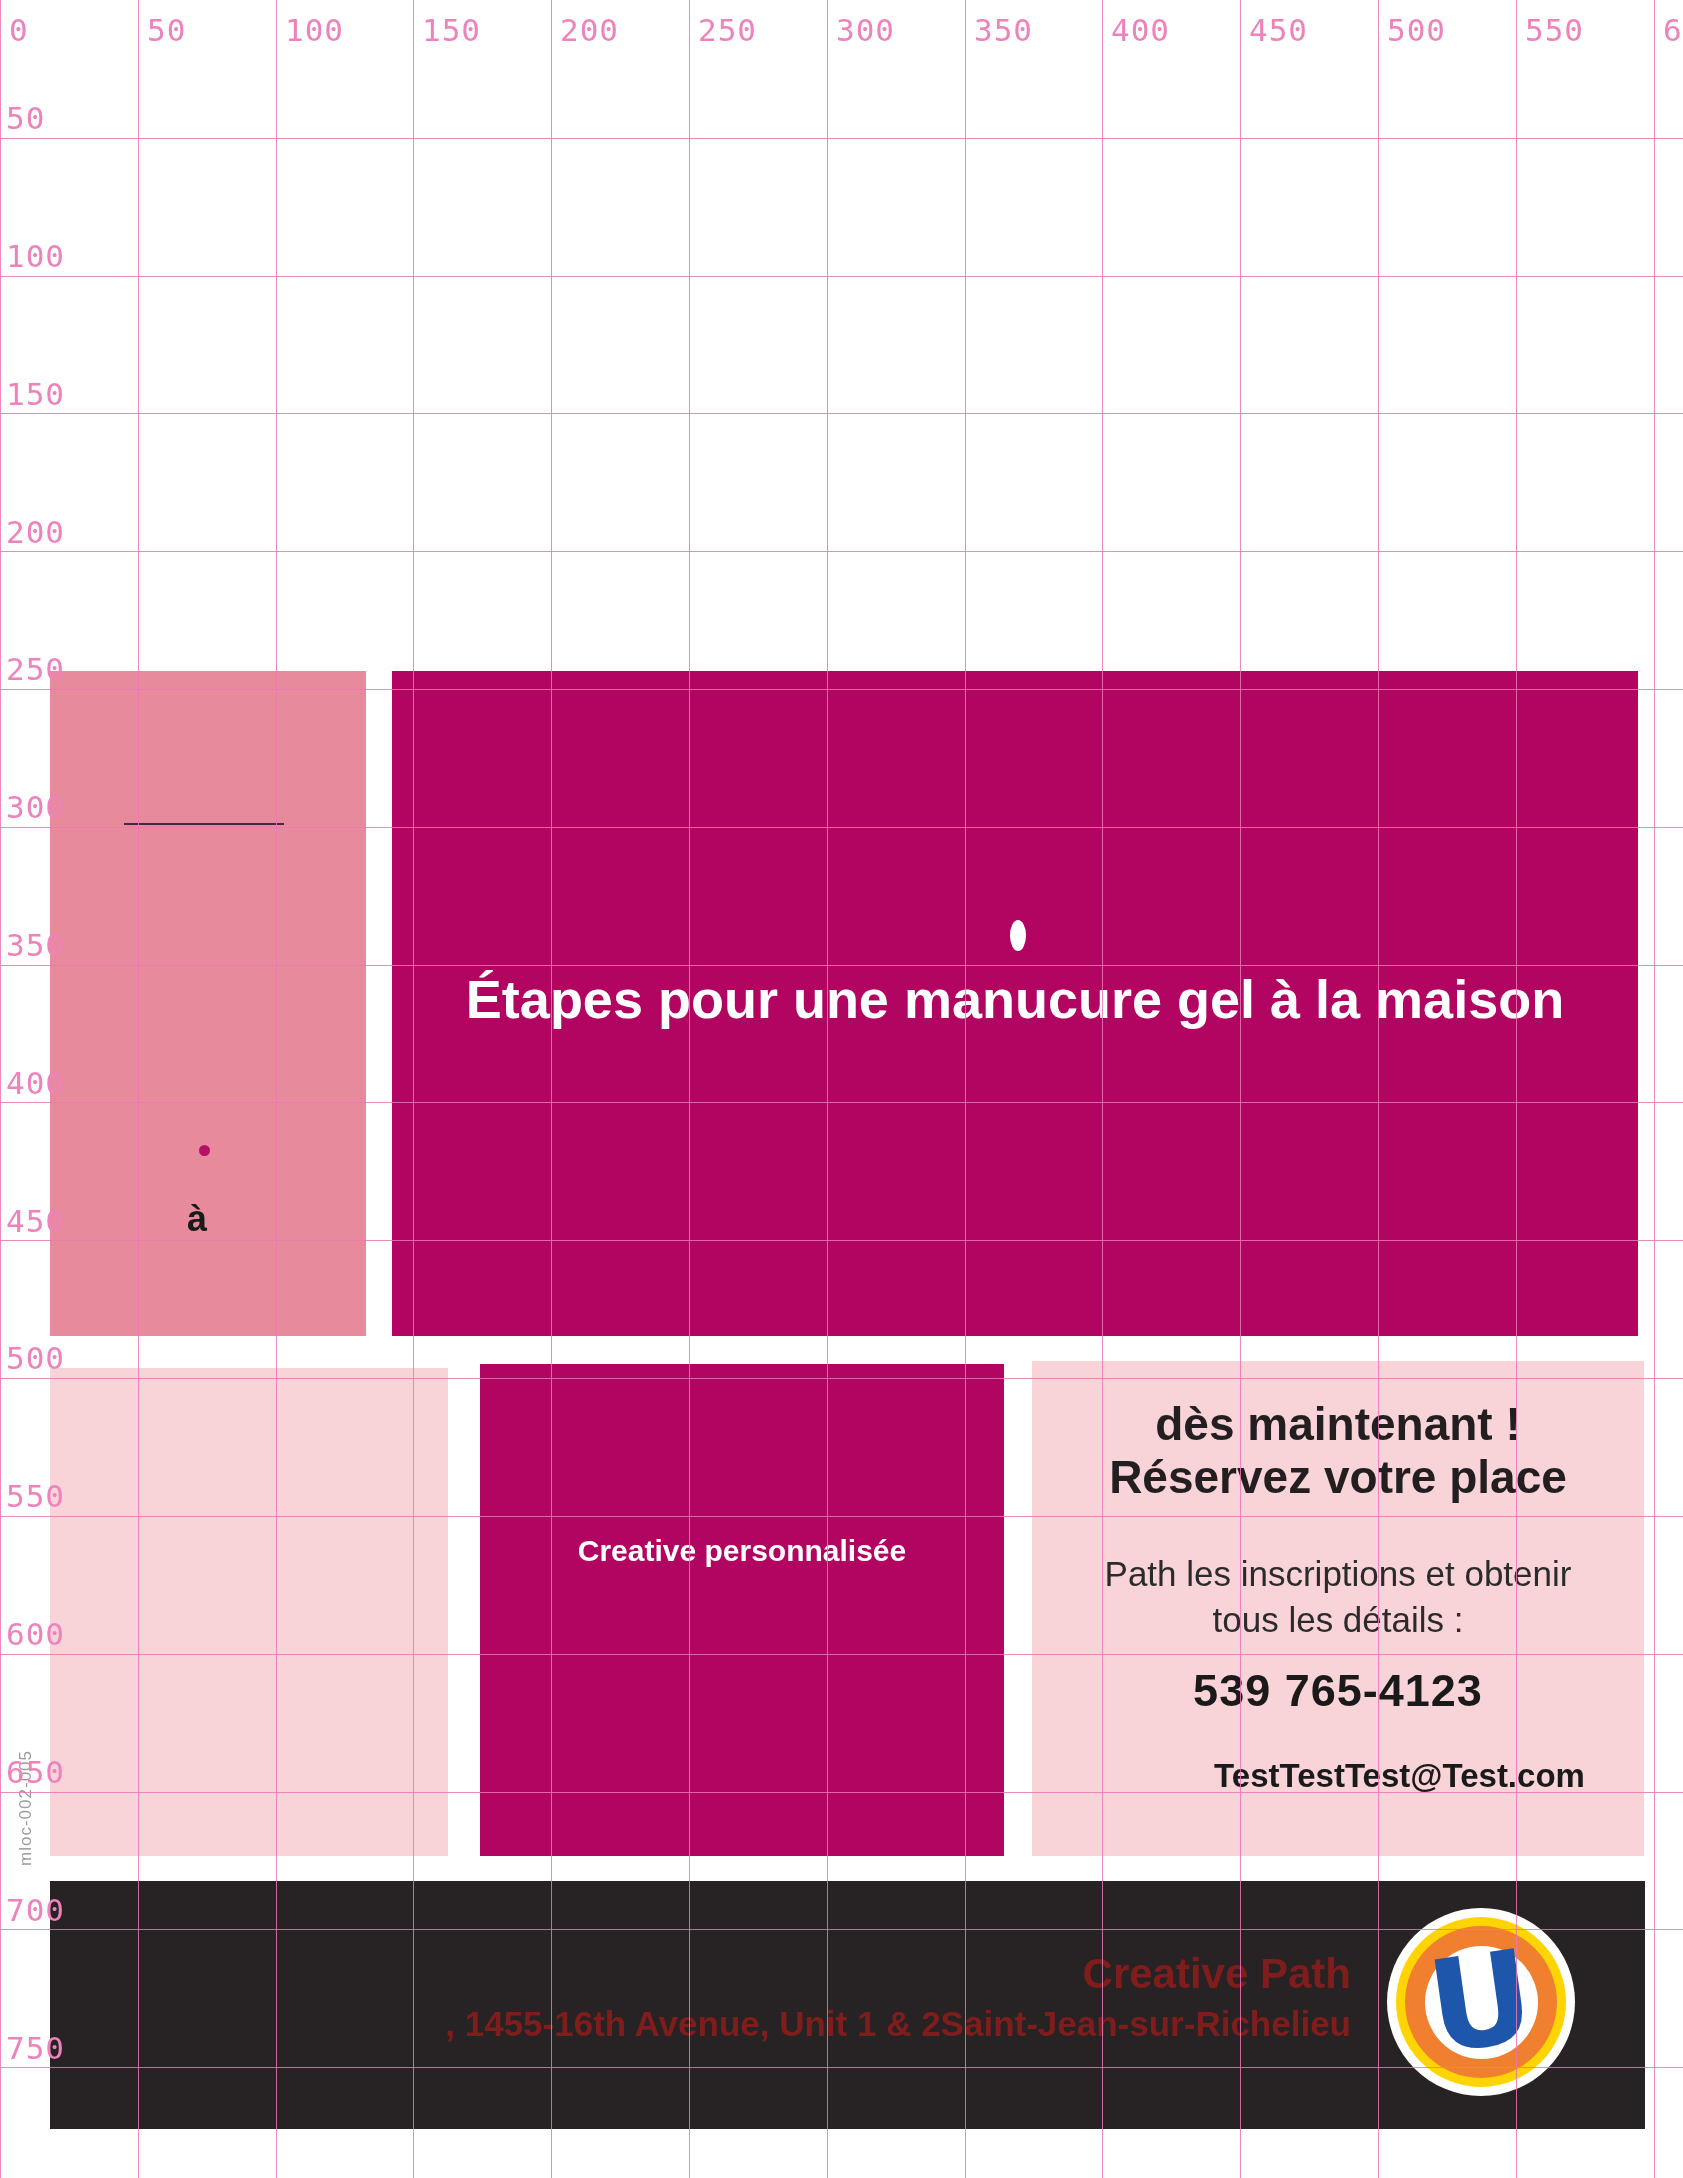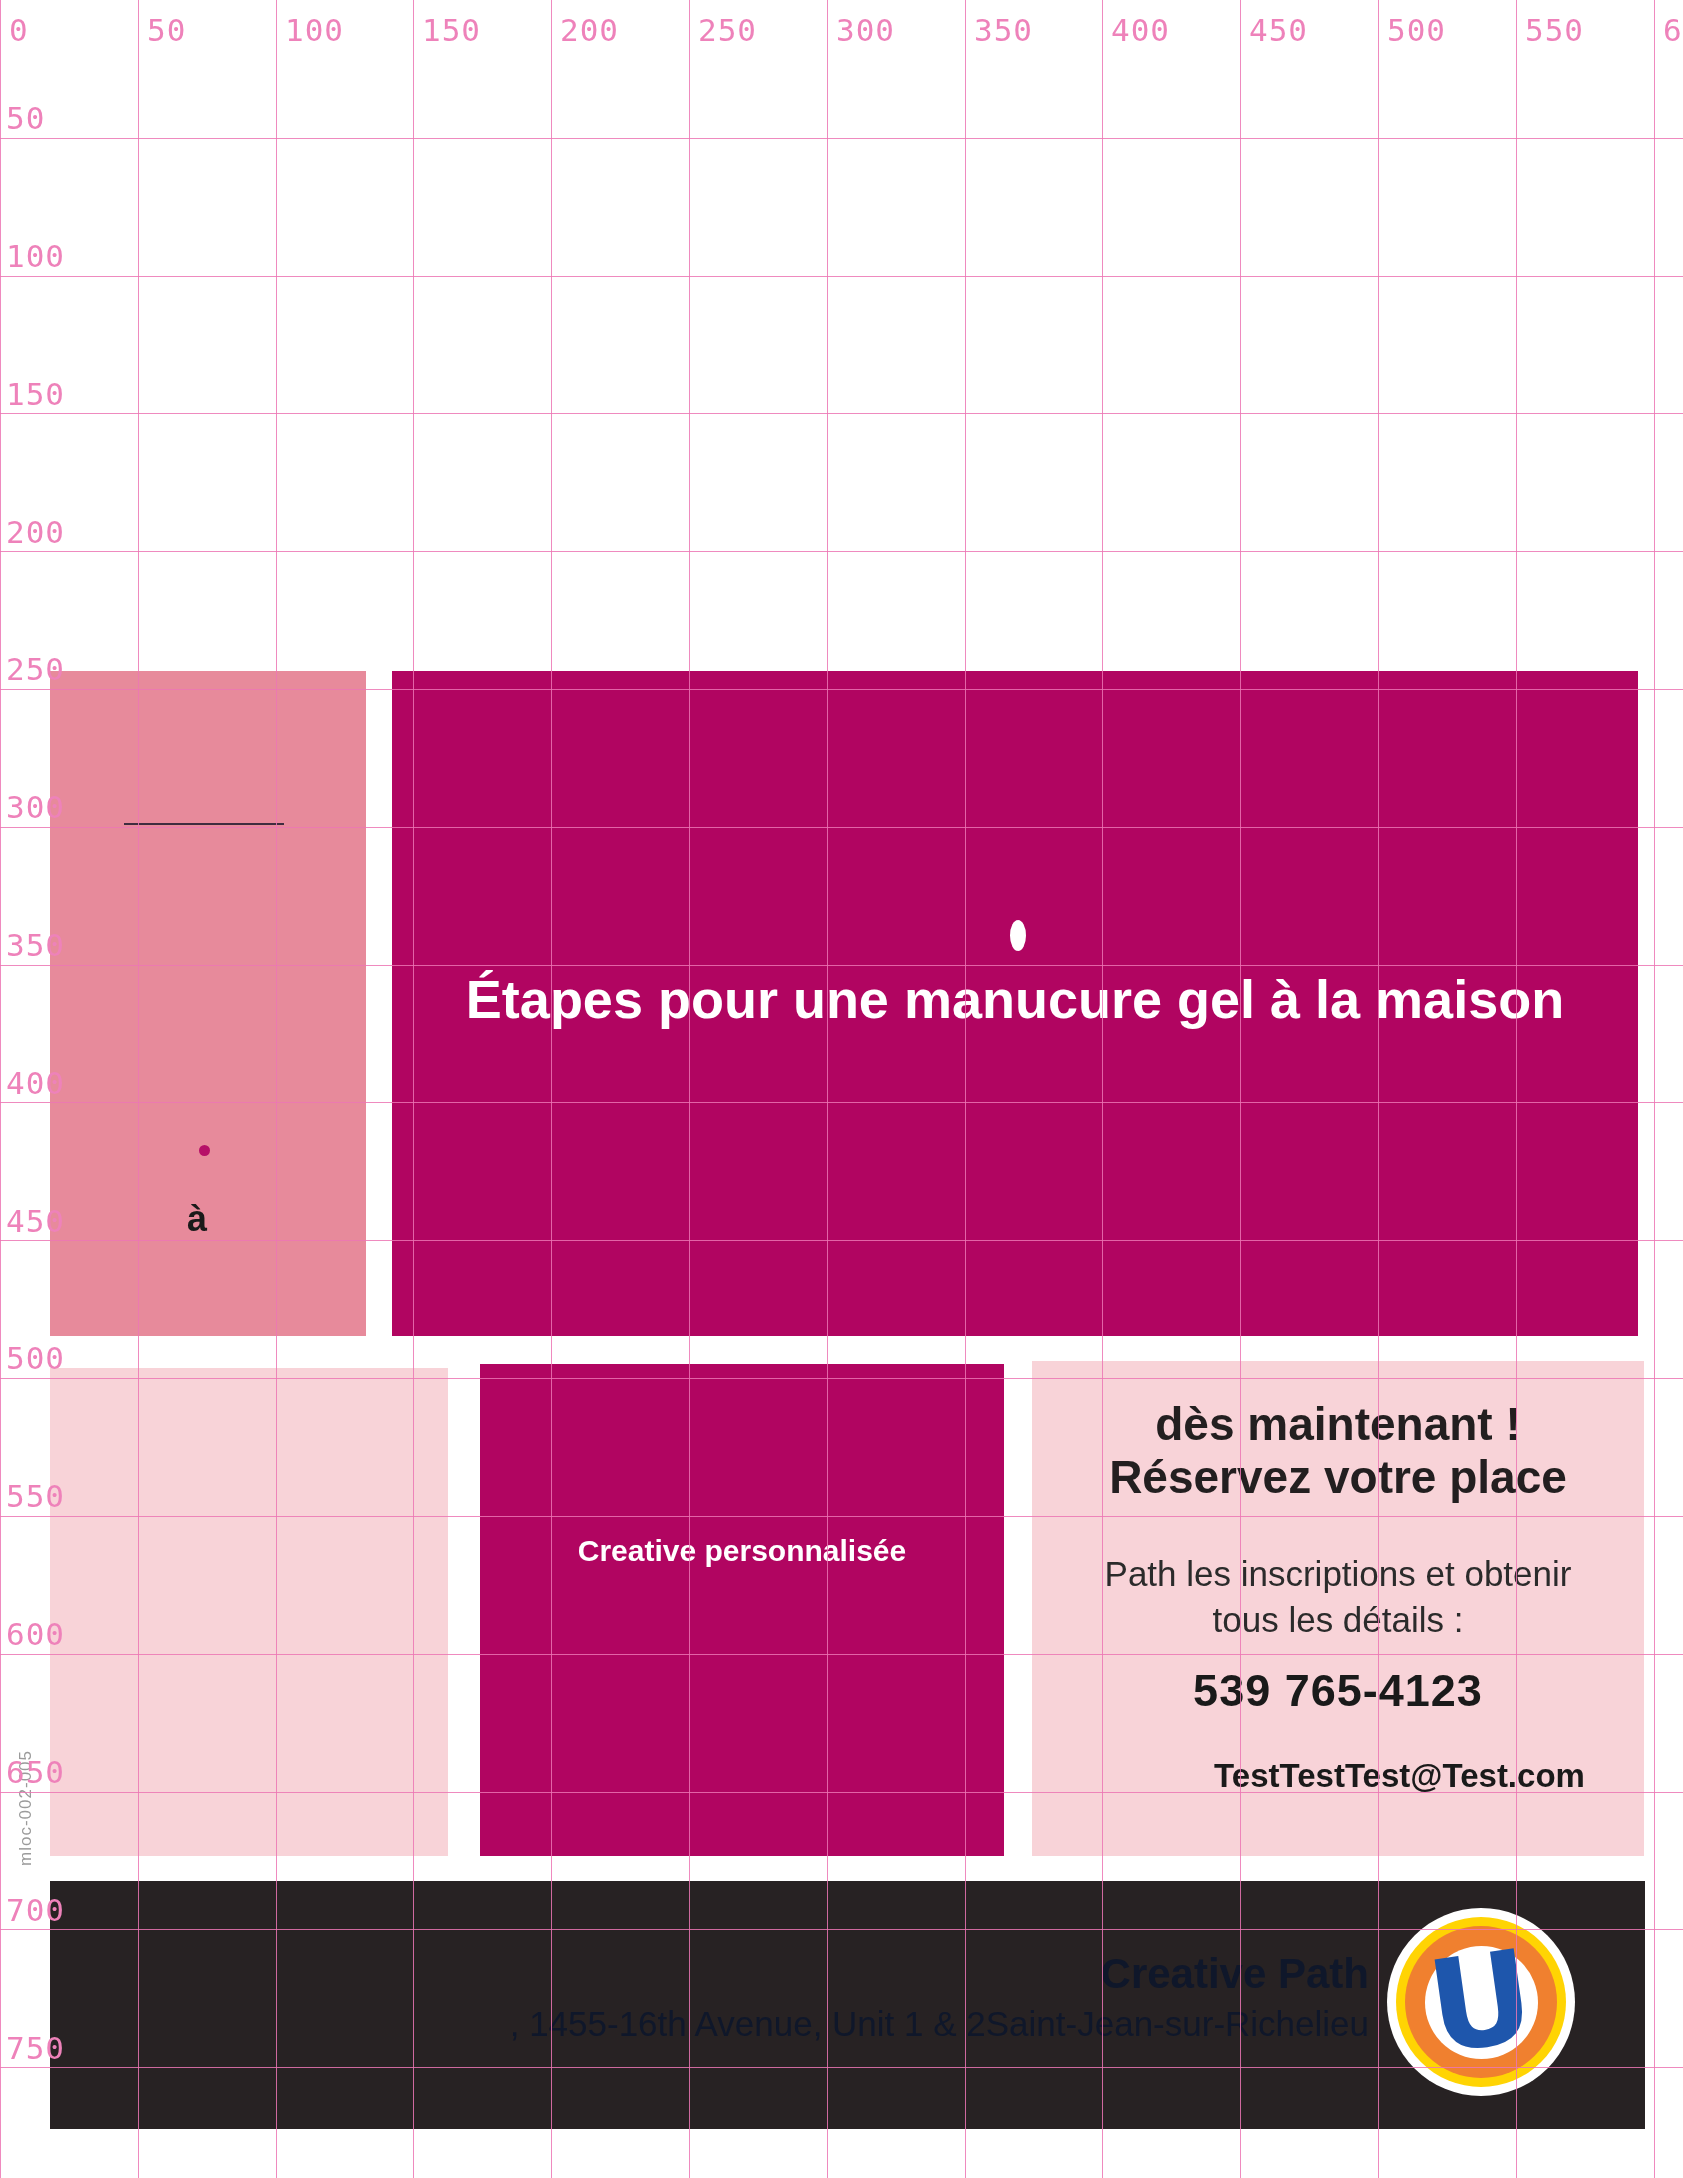--- a/index.html
+++ b/index.html
@@ -43,24 +43,24 @@
   .cta-phone{
     left:1032px;top:1665px;width:612px;text-align:center;z-index:2;
     color:#1a1a1a;font-size:45px;font-weight:bold;letter-spacing:1px;white-space:nowrap;
   }
   .cta-email{
     left:1032px;top:1757px;width:735px;text-align:center;z-index:2;
     color:#1a1a1a;font-size:33px;font-weight:bold;white-space:nowrap;
   }
 
   .footer-text{
-    right:314px;top:1946px;text-align:right;z-index:2;color:#0f172a;white-space:nowrap;margin-left:12px;
+    right:332px;top:1946px;text-align:right;z-index:2;color:#7f1d1d;white-space:nowrap;margin-left:12px;
   }
   .footer-company{font-size:42px;font-weight:bold;line-height:55px;}
-  .footer-address{font-size:35px;font-weight:normal;line-height:46px;}
+  .footer-address{font-size:35px;font-weight:bold;line-height:46px;}
   .footer-phone{font-size:35px;font-weight:normal;line-height:44px;}
 
   
   .logo{left:1387px;top:1908px;width:188px;height:188px;z-index:3;}
   .ring{position:absolute;border-radius:50%;}
   .ring-white-outer{left:0;top:0;width:188px;height:188px;background:#ffffff;}
   .ring-yellow{left:9px;top:9px;width:170px;height:170px;background:#ffd403;}
   .ring-orange{left:18px;top:18px;width:152px;height:152px;background:#f0802f;}
   .ring-white-inner{left:38px;top:38px;width:113px;height:113px;background:#ffffff;}
   .logo-letter{

